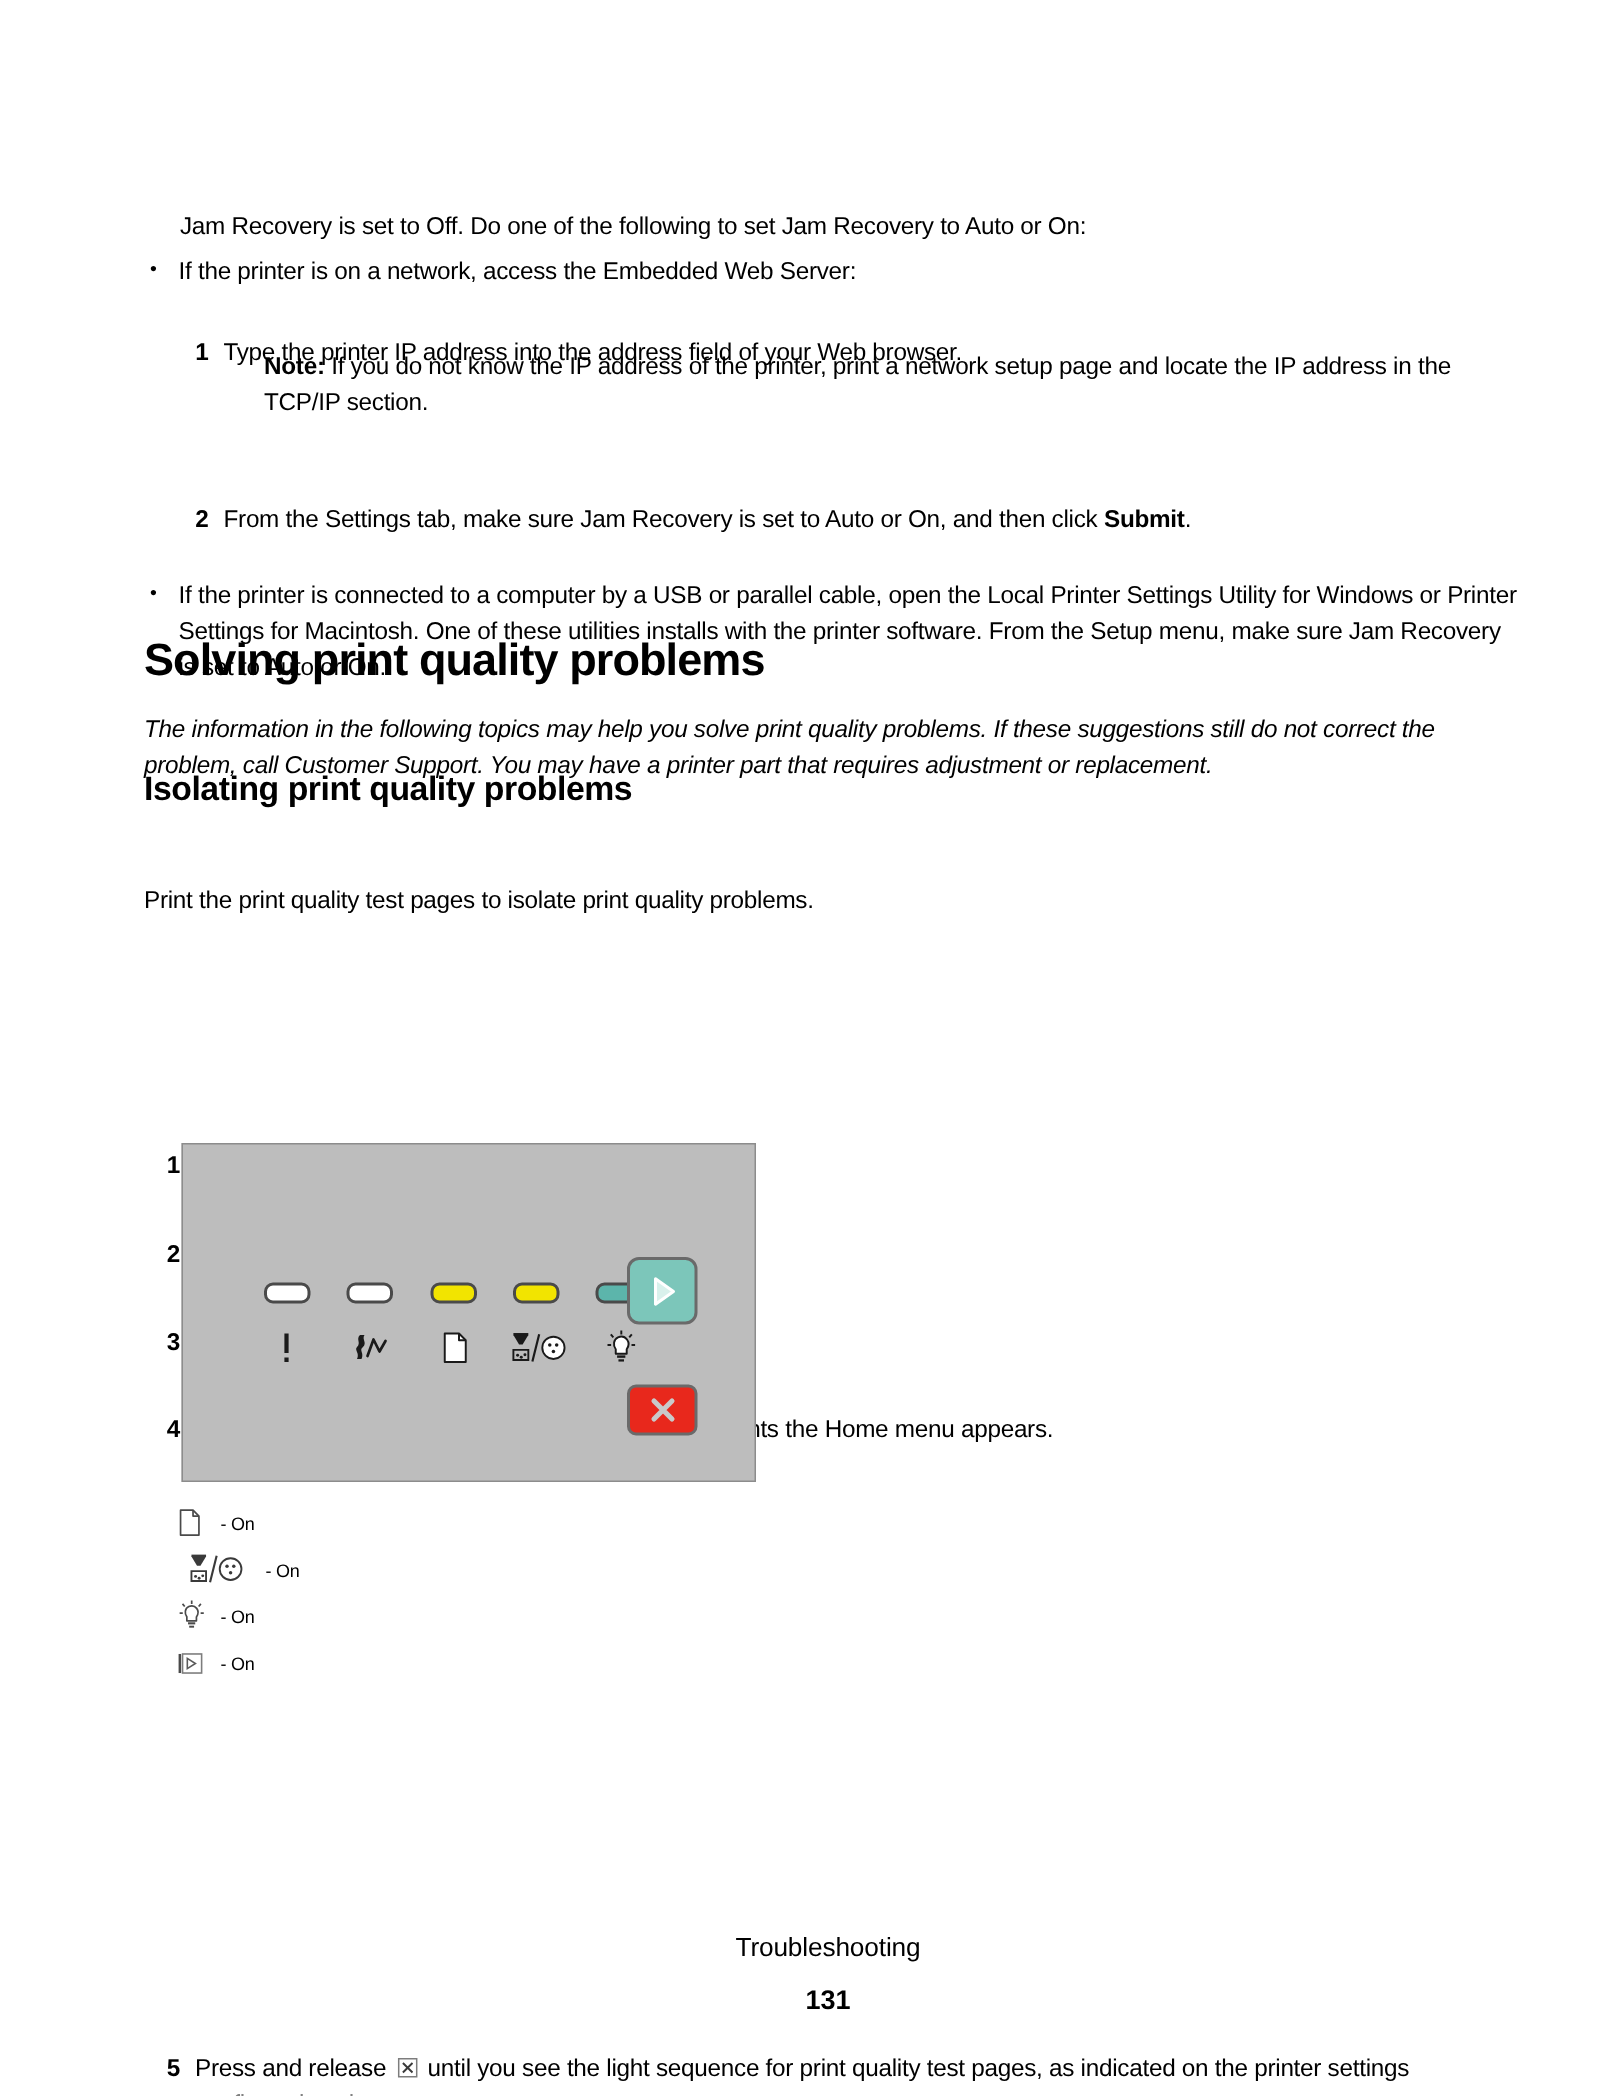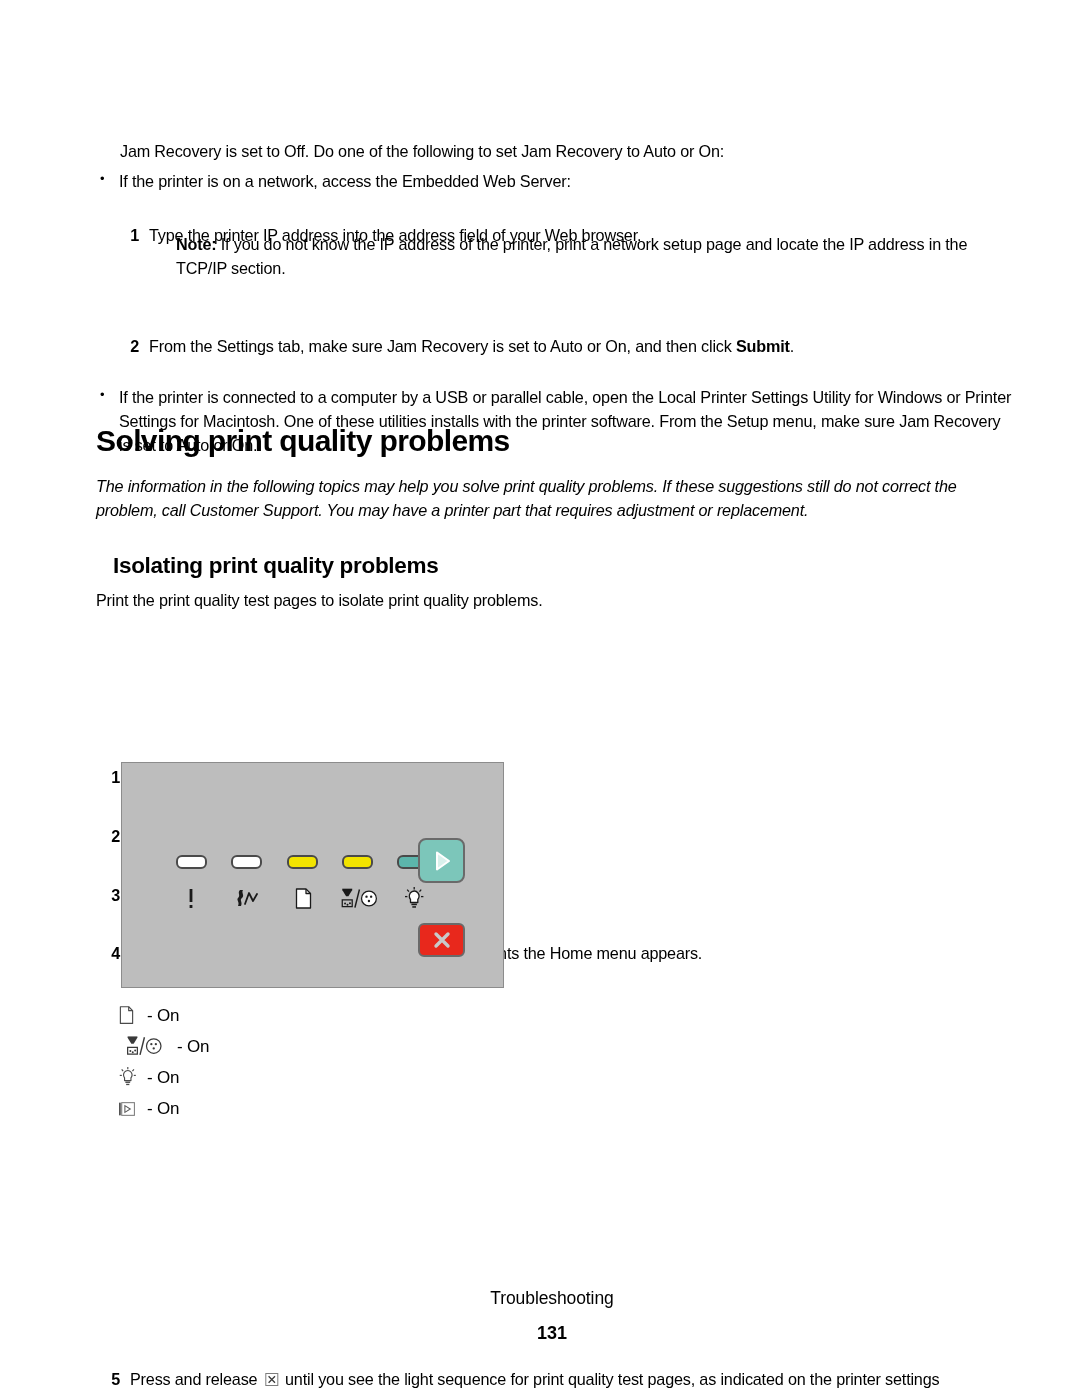--- a/index.html
+++ b/index.html
@@ -175,21 +175,21 @@
     box-sizing: border-box;
     display: flex; align-items: center; justify-content: center;
   }
 
   
   .legend { position: absolute; left: 118px; top: 1000px; }
   .legend-row {
     display: flex;
     align-items: center;
     height: 31px;
-    font-size: 17px;
+    font-size: 12px;
     letter-spacing: -0.18px;
   }
   .legend-row .g { width: 26px; display: flex; align-items: center; }
   .legend-row .g.wide { width: 56px; }
   .legend-row .lbl { margin-left: 3px; }
 
   
   .footer {
     position: absolute;
     left: 12px;
@@ -227,21 +227,21 @@
   </div>
 
   <div class="bullet-row block" style="left:96px; top:315px; width:897px;">
     <span>If the printer is connected to a computer by a USB or parallel cable, open the Local Printer Settings Utility for Windows or Printer Settings for Macintosh. One of these utilities installs with the printer software. From the Setup menu, make sure Jam Recovery is set to Auto or On.</span>
   </div>
 
   <h2 class="h2 block" style="left:96px; top:423px; width:880px;">Solving print quality problems</h2>
 
   <p class="body-text block" style="left:96px; top:475px; width:897px;font-style:italic;">The information in the following topics may help you solve print quality problems. If these suggestions still do not correct the problem, call Customer Support. You may have a printer part that requires adjustment or replacement.</p>
 
-  <h3 class="h3 block" style="left:96px; top:552px; width:880px;margin-left:17px;">Isolating print quality problems</h3>
+  <h3 class="h3 block" style="left:96px; top:512px; width:880px;">Isolating print quality problems</h3>
 
   <p class="body-text block" style="left:96px; top:589px; width:880px;">Print the print quality test pages to isolate print quality problems.</p>
 
   <div class="num-row block" style="left:103px; top:623px; width:880px;">
     <span class="num">1</span>
     <span class="txt"><span>Turn the printer off, and then open the front door.</span></span>
   </div>
 
   <div class="num-row block" style="left:103px; top:658px; width:880px;">
     <span class="num">2</span>

